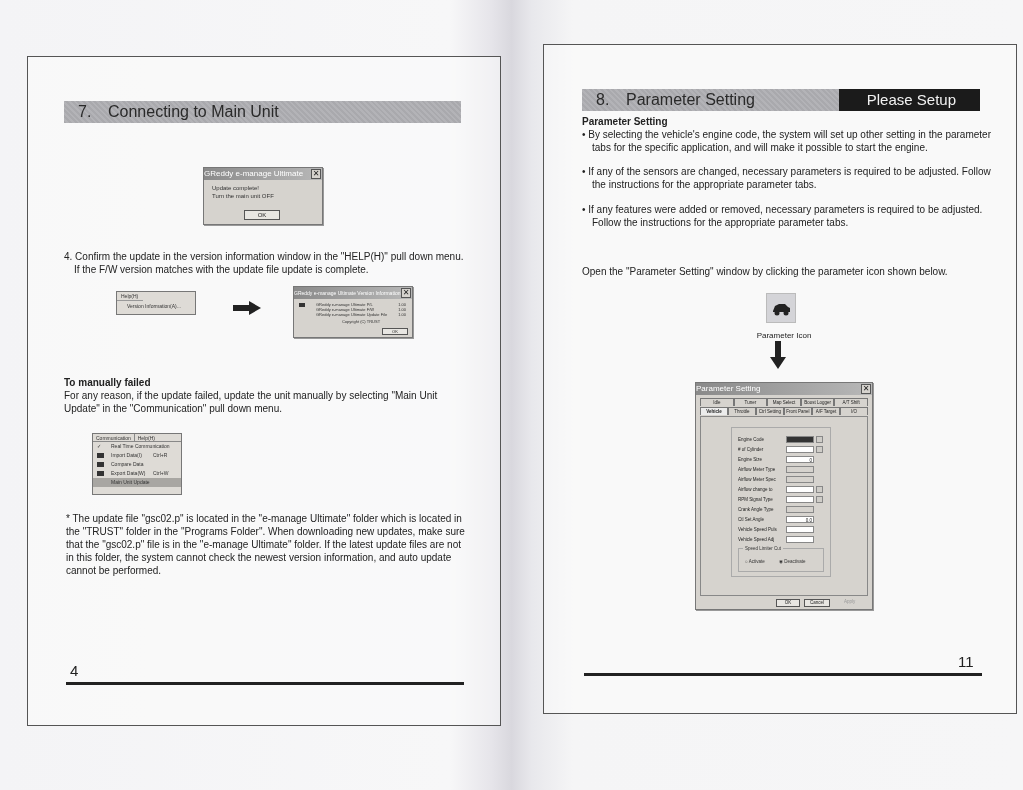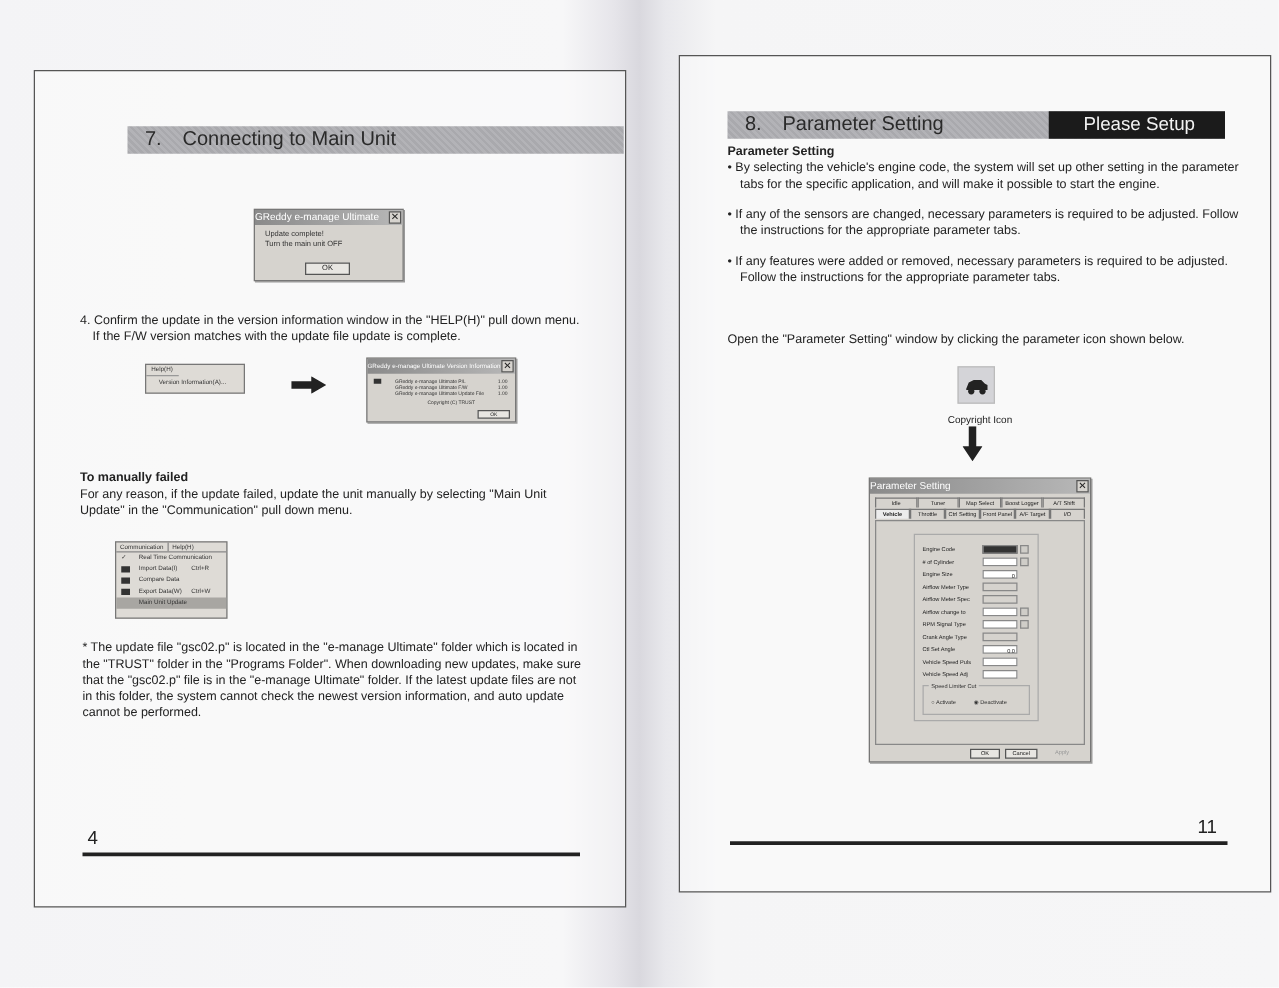--- a/index.html
+++ b/index.html
@@ -78,21 +78,21 @@
   .inner { position: absolute; left: 30px; top: 10px; width: 100px; height: 150px; border: 1px solid #aaa; }
   .frow { position: absolute; left: 6px; height: 8px; font-size: 4.5px; line-height: 8px; color: #222; width: 90px; }
   .frow .fld { position: absolute; left: 48px; width: 28px; height: 7px; background: #fff; border: 1px solid #888; }
   .frow .fld.dark { background: #333; }
   .frow .dd { position: absolute; left: 78px; width: 7px; height: 7px; background: #cfcdc8; border: 1px solid #888; }
 </style>
 </head>
 <body>
 
 <div class="page" id="page-left">
-  <div class="section-bar" style="left:36px; top:44px; width:397px;margin-left:38px;">
+  <div class="section-bar" style="left:36px; top:44px; width:397px;">
     <span class="num">7.</span><span>Connecting to Main Unit</span>
   </div>
 
   <div class="win" style="left:175px; top:110px; width:120px; height:58px;">
     <div class="title">
       <span>GReddy e-manage Ultimate</span>
       <span class="xbtn">✕</span>
     </div>
     <div class="body">
       <div>Update complete!</div>
@@ -172,21 +172,21 @@
   <div class="para hang" style="left:38px; top:120px; width:410px;">• If any of the sensors are changed, necessary parameters is required to be adjusted. Follow the instructions for the appropriate parameter tabs.</div>
   <div class="para" style="left:38px; top:220px; width:410px;">Open the "Parameter Setting" window by clicking the parameter icon shown below.</div>
 
   <div style="position:absolute; left:222px; top:248px; width:30px; height:30px; background:#d4d4d8; border:1px solid #bbb;">
     <svg width="28" height="28" viewBox="0 0 28 28">
       <path d="M6 17 L8 12 L12 10 L18 10 L21 13 L23 14 L23 18 L6 18 Z" fill="#222"></path>
       <circle cx="10" cy="19" r="2.5" fill="#222"></circle>
         <circle cx="19" cy="19" r="2.5" fill="#222"></circle>
     </svg>
   </div>
-  <div class="para" style="left:205px; top:284px; width:70px; font-size:8px; text-align:center;">Copyright Icon</div>
+  <div class="para" style="left:205px; top:284px; width:70px; font-size:8px; text-align:center;">Parameter Icon</div>
   <svg style="position:absolute; left:226px; top:296px;" width="16" height="28">
     <polygon points="5,0 11,0 11,16 16,16 8,28 0,16 5,16" fill="#222"></polygon>
   </svg>
 
   <div class="win" id="param-win">
     <div class="title">
       <span>Parameter Setting</span>
       <span class="xbtn">✕</span>
     </div>
     <div class="tabs-row" style="top:15px;">

